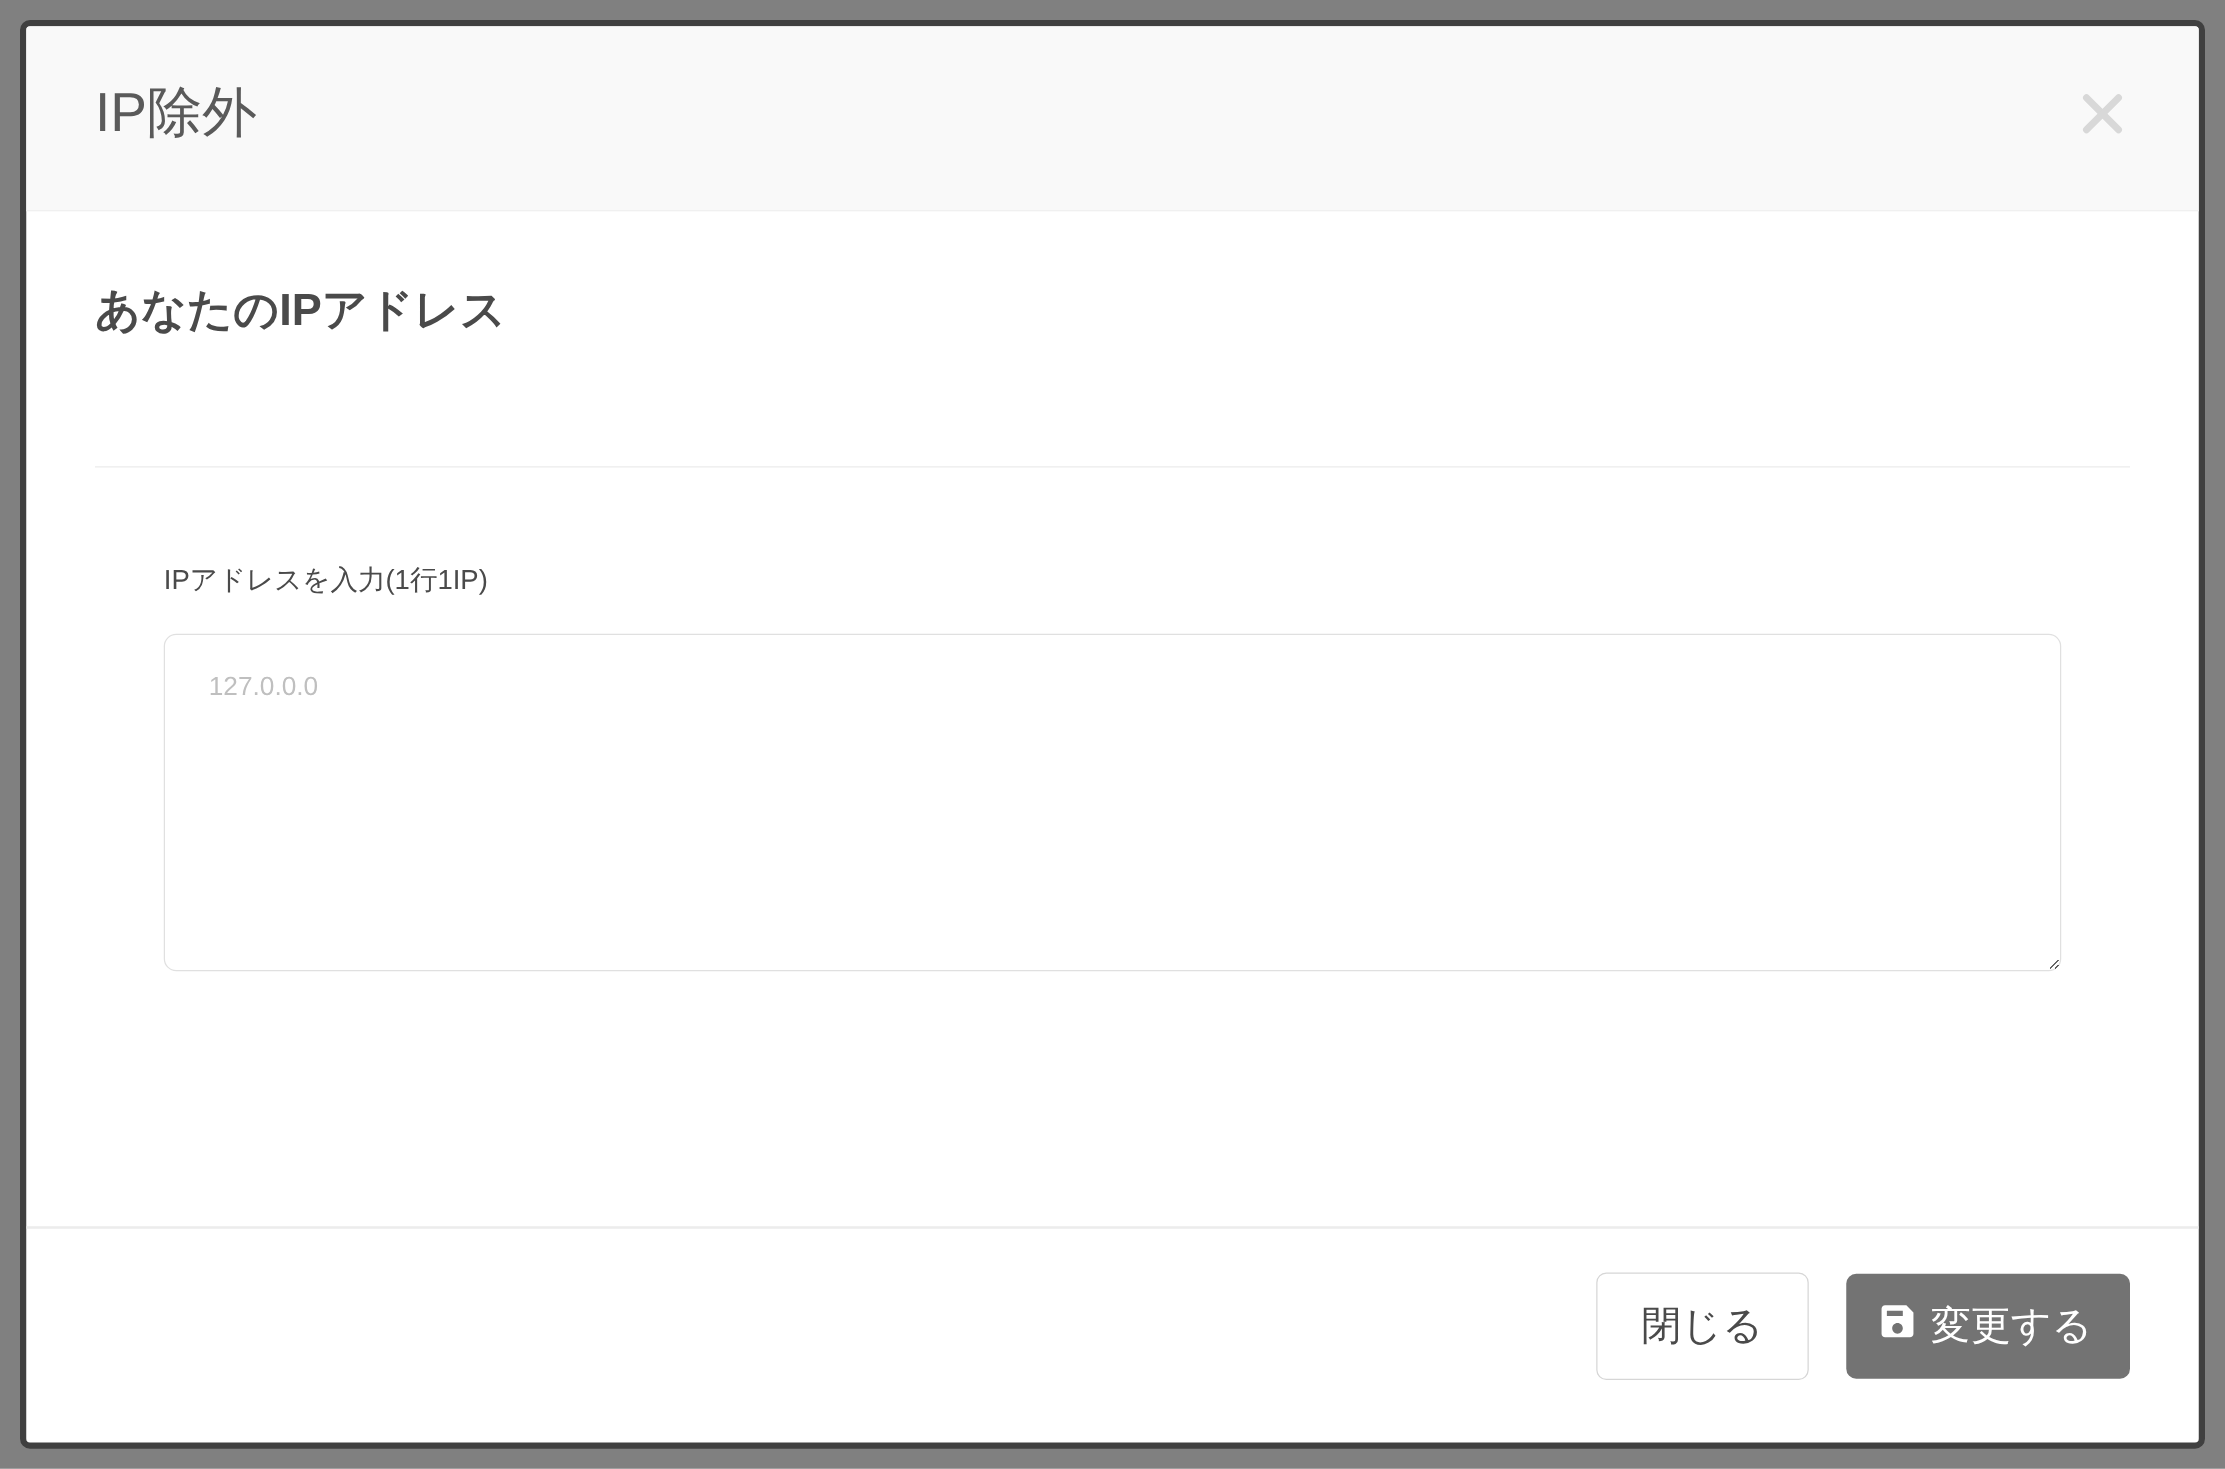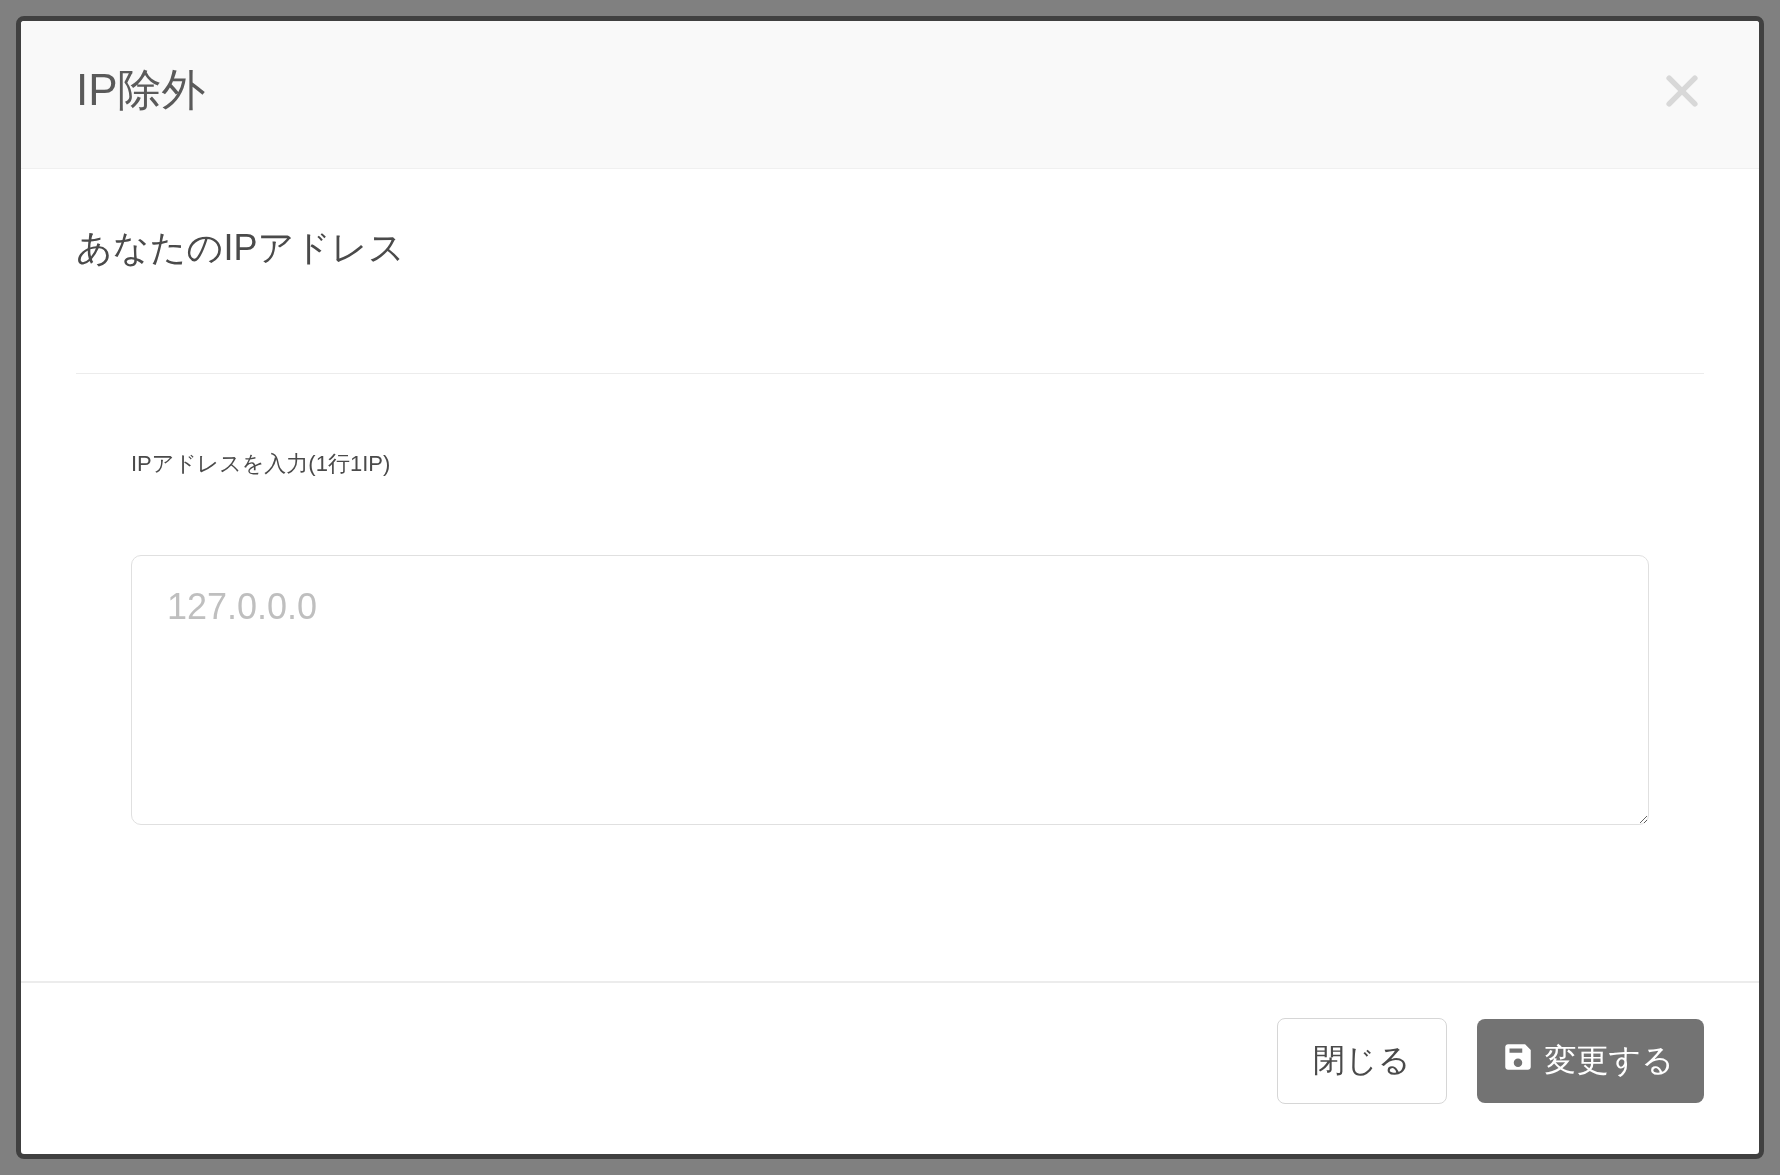--- a/index.html
+++ b/index.html
@@ -52,21 +52,21 @@
       width: 44px;
       height: 44px;
     }
     .modal-body {
       flex: 1;
       padding: 55px 55px 30px 55px;
     }
     .section-label {
       font-size: 36px;
       color: #4a4a4a;
-      font-weight: 400;
+      font-weight: 700;
       margin-bottom: 100px;
     }
     .divider {
       border: none;
       border-top: 1px solid #ececec;
       margin-bottom: 75px;
     }
     .input-section {
       padding: 0 55px;
     }
@@ -75,26 +75,25 @@
       color: #4a4a4a;
       font-weight: 400;
       margin-bottom: 28px;
     }
     .ip-textarea {
       width: 100%;
       height: 270px;
       border: 1.5px solid #e0e0e0;
       border-radius: 10px;
       padding: 30px 35px;
-      font-size: 36px;
+      font-size: 21px;
       font-family: inherit;
       color: #333;
       resize: both;
       overflow: auto;
-      margin-top: 48px;
     }
     .ip-textarea::placeholder {
       color: #bfbfbf;
     }
     .modal-footer {
       border-top: 2px solid #ececec;
       padding: 35px 55px 50px 45px;
       display: flex;
       justify-content: flex-end;
       gap: 30px;

